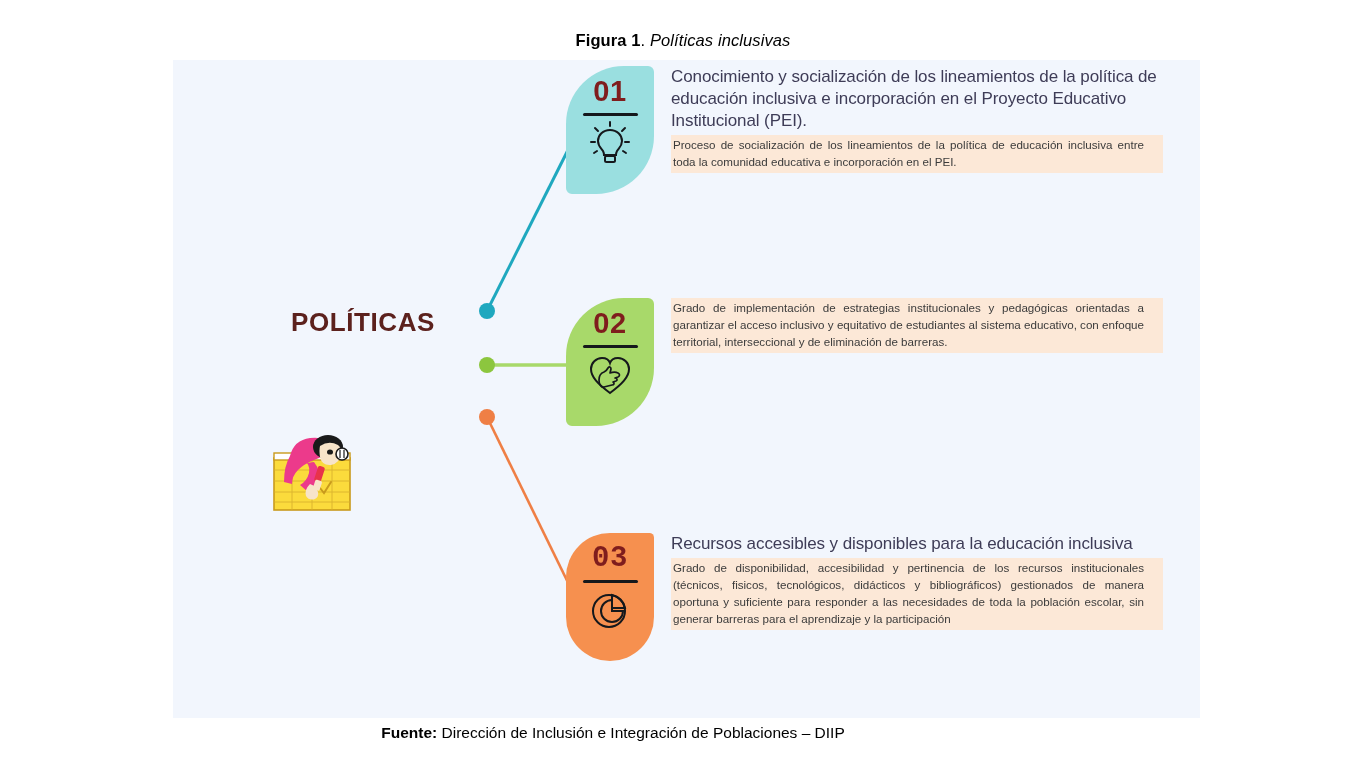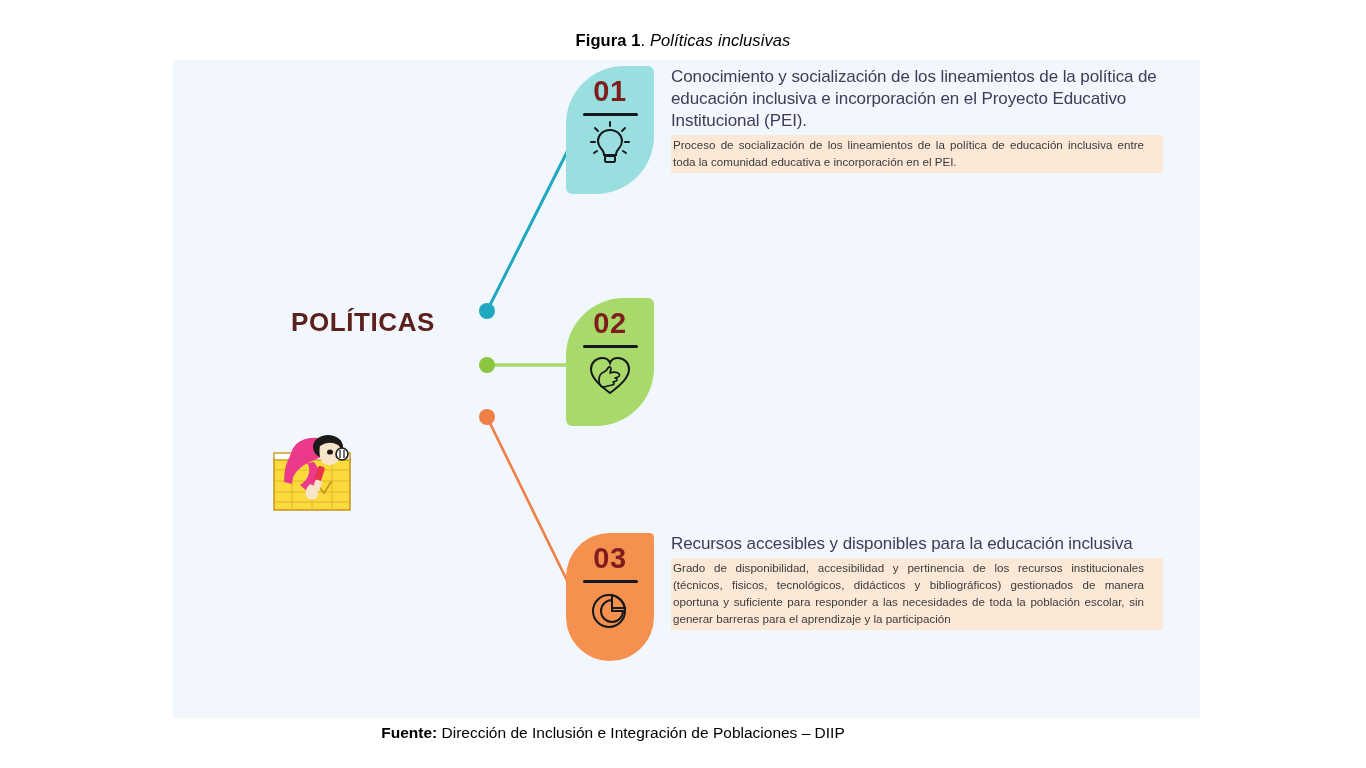--- a/index.html
+++ b/index.html
@@ -89,21 +89,21 @@
     width: 88px;
     height: 128px;
     border-radius: 58px 6px 58px 6px;
     display: flex;
     flex-direction: column;
     align-items: center;
     justify-content: flex-start;
     box-sizing: border-box;
     padding-top: 11px;
   }
-  #step-row-2 .step-badge { border-radius: 58px 6px 58px 58px; }
+  #step-row-2 .step-badge { border-radius: 58px 6px 58px 58px; font-family: Liberation Mono, monospace; }
 
   .step-number {
     font-size: 29px;
     font-weight: bold;
     color: #7f1d1d;
     letter-spacing: 0.5px;
     line-height: 1;
   }
   .badge-rule {
     width: 55px;
@@ -231,20 +231,21 @@
   <div class="step-row" id="step-row-1">
     <div class="step-badge" style="background:#a8d96a">
       <div class="step-number">02</div>
       <div class="badge-rule"></div>
       <svg class="badge-icon" viewBox="0 0 44 46">
         <path d="M22 41 C10 32 3 25 3 17 C3 11 8 6 14 6 C18 6 21 8 22 11 C23 8 26 6 30 6 C36 6 41 11 41 17 C41 25 34 32 22 41 z" fill="none" stroke="#15181c" stroke-width="2"></path>
         <path d="M11 28 c0 -4 2 -7 5 -8 c2 -1 3 -2 4 -4 c1 -2 3 -1 3 1 l-1 4 c3 -1 6 -1 8 0 c2 1 2 3 0 4 l-3 1 c2 0 3 2 1 3 l-3 1 c2 1 1 3 -1 3 l-8 2 c-3 1 -5 -3 -5 -7 z" fill="none" stroke="#15181c" stroke-width="1.7" stroke-linejoin="round"></path>
       </svg>
     </div>
     <div class="step-text">
+      <p class="step-desc">Grado de implementación de estrategias institucionales y pedagógicas orientadas a garantizar el acceso inclusivo y equitativo de estudiantes al sistema educativo, con enfoque territorial, interseccional y de eliminación de barreras.</p>
     </div>
   </div>
 
   <div class="step-row" id="step-row-2">
     <div class="step-badge" style="background:#f6904f">
       <div class="step-number">03</div>
       <div class="badge-rule"></div>
       <svg class="badge-icon" viewBox="0 0 44 46">
         <circle cx="21" cy="24" r="16" fill="none" stroke="#15181c" stroke-width="2"></circle>
         <path d="M24 8 A16 16 0 0 1 37 21 L24 21 z" fill="none" stroke="#15181c" stroke-width="2"></path>

